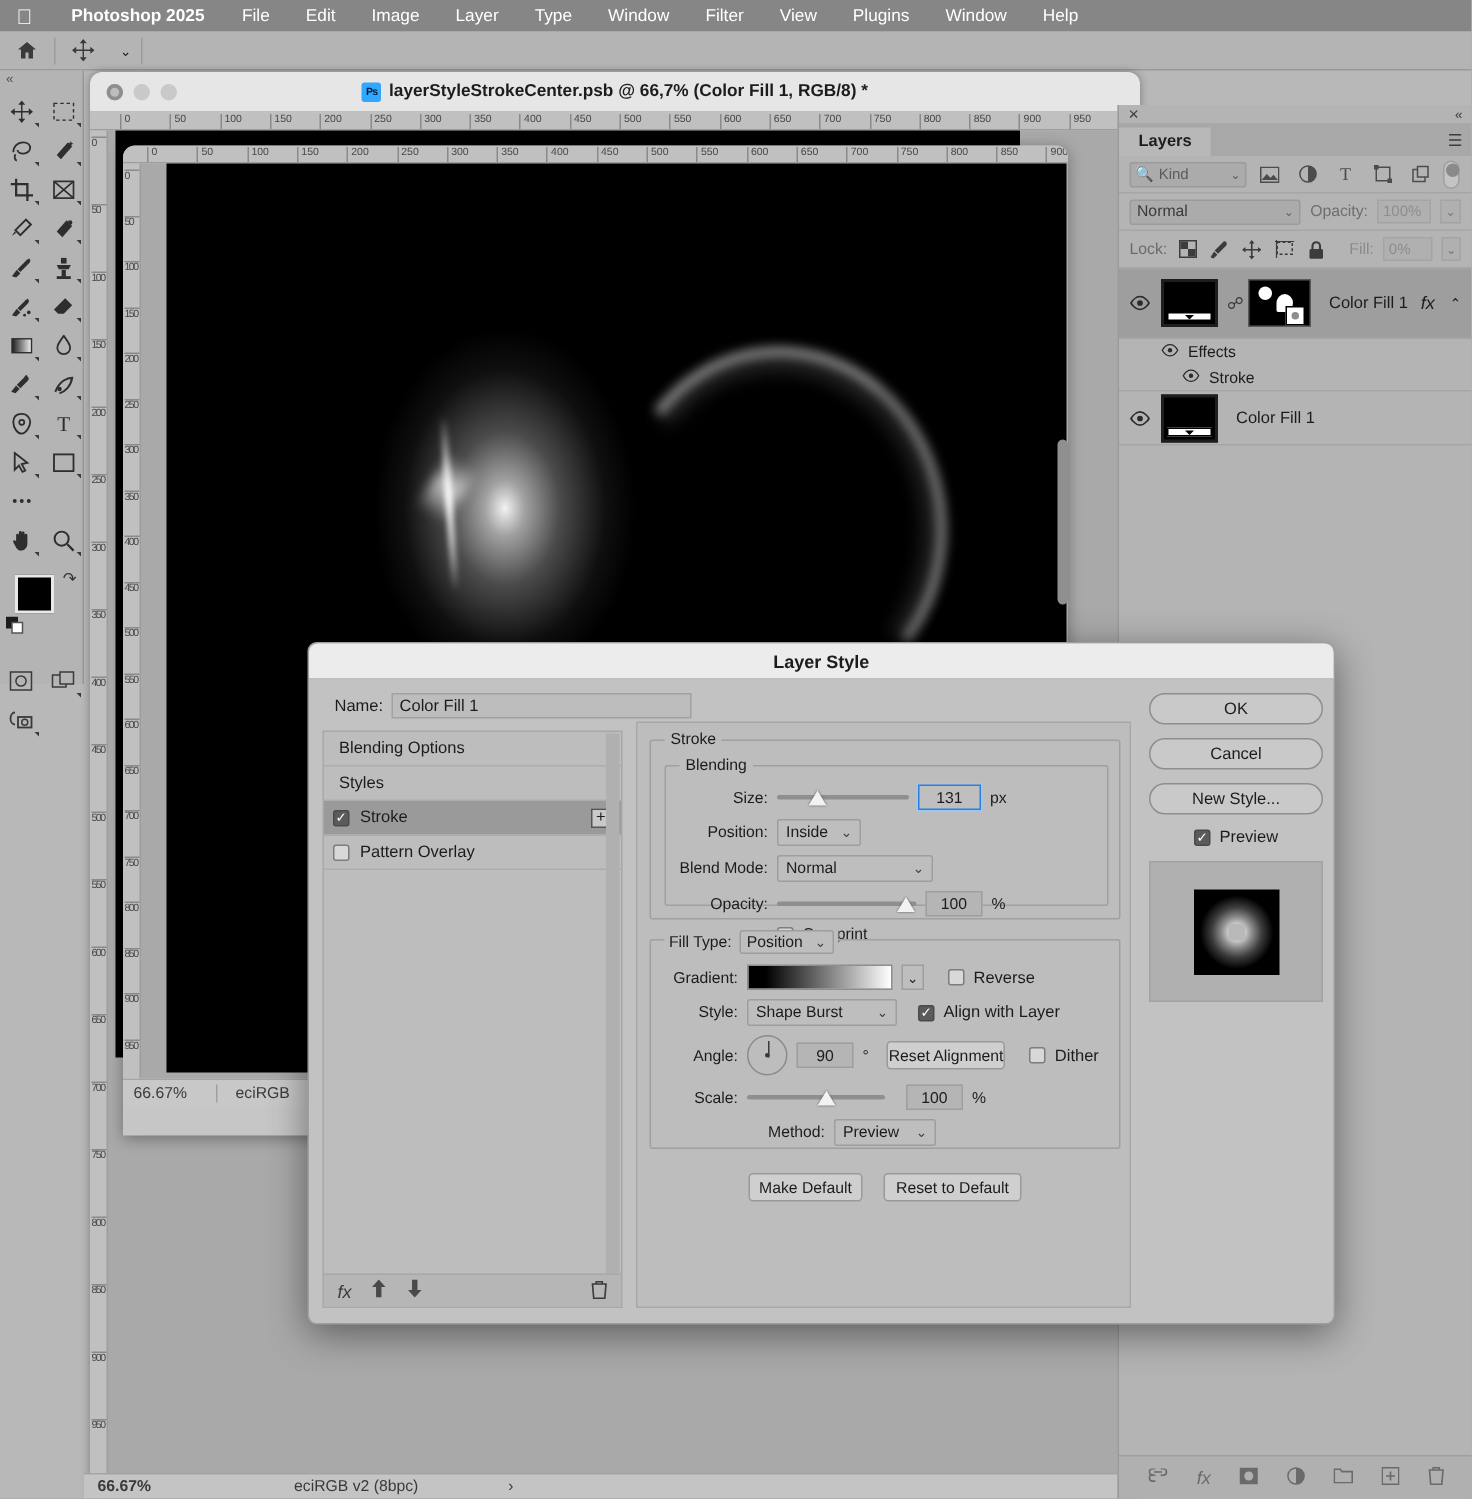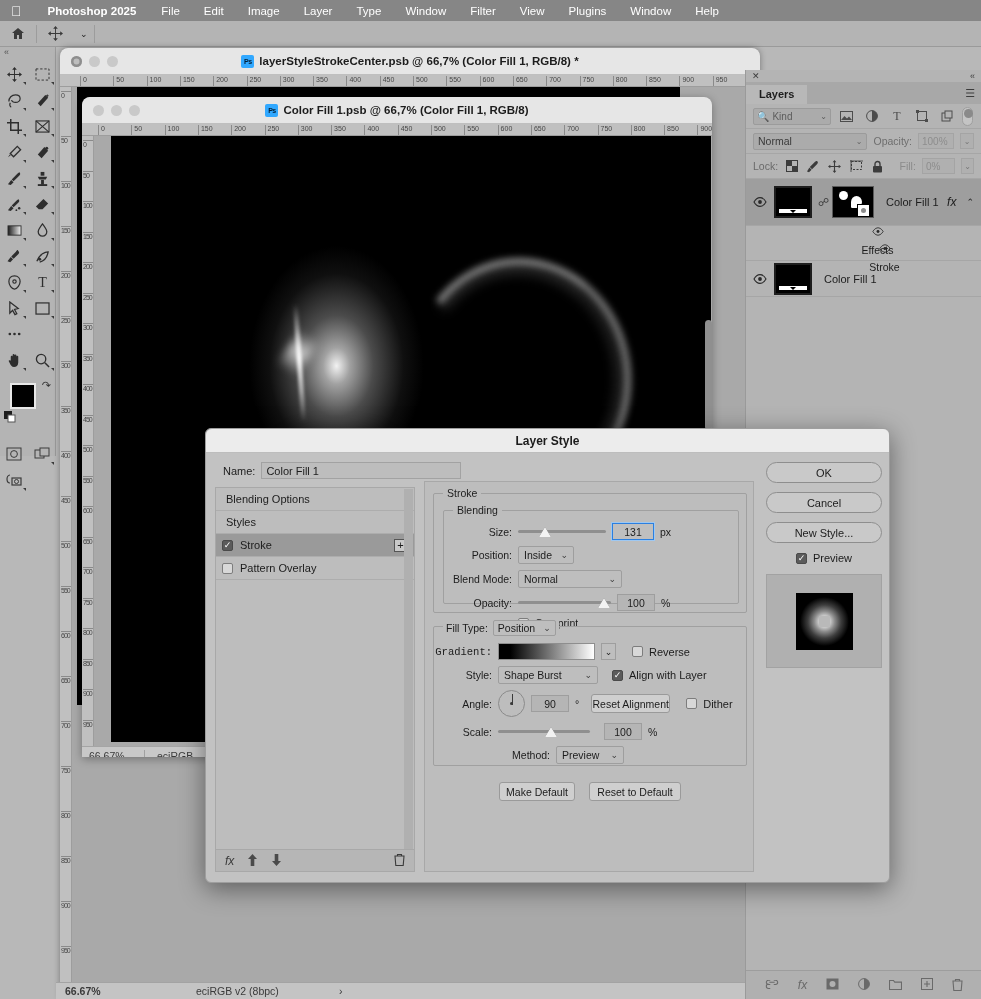--- a/index.html
+++ b/index.html
@@ -173,21 +173,21 @@
      background:#fff; border:1px solid #000; }
   .lthumb .fillbar::after { content:""; position:absolute; left:50%; top:1px;
      margin-left:-3px; width:0;height:0;border-left:3px solid transparent;
      border-right:3px solid transparent; border-top:3px solid #000; }
   .linkicon { width:8px; color:#3a3a3a; font-size:11px; text-align:center; }
   .maskthumb { width:42px; height:32px; background:#000; border:1px solid #5a5a5a;
      position:relative; overflow:hidden; }
   .layer-name { font-size:11px; flex:1; padding-left:6px; }
   .fxmark { font-style:italic; font-size:12px; padding-right:4px; }
   .effect-row { display:flex; align-items:center; height:17px; font-size:10.5px;
-     padding-left:28px; gap:6px;flex-direction:column; }
+     padding-left:28px; gap:6px; }
   .effect-row.sub { padding-left:42px; }
 
   #lp-footer { position:absolute; left:0; bottom:0; width:236px; height:29px;
      background:#b0b0b0; border-top:1px solid #9d9d9d;
      display:flex; align-items:center; justify-content:center; gap:19px; color:#6a6a6a; }
 
   
   #dialog {
     left:205px; top:428px; width:685px; height:455px;
     background:#c2c2c2; border-radius:6px;
@@ -553,31 +553,20 @@
         <div class="rtick rtick-v" style="top: 859px;">950</div>
         <div class="rtick rtick-v" style="top: 904px;">10</div>
       </div>
     <div style="flex:1;background:#a9a9a9;position:relative;">
       <div style="position:absolute;left:5px;top:0;width:603px;height:618px;background:#000;"></div>
     </div>
   </div>
 </div>
 
 <div id="docwin-fg" class="abs">
-  <div class="titlebar">
-    <div class="tl-dots">
-      <div class="tl-dot"></div>
-      <div class="tl-dot"></div>
-      <div class="tl-dot"></div>
-    </div>
-    <div class="tl-title">
-      <span class="psicon">Ps</span>
-      <span>Color Fill 1.psb @ 66,7% (Color Fill 1, RGB/8)</span>
-    </div>
-  </div>
   <div class="ruler-h" id="fg-ruler-h">
       <div class="rtick rtick-h" style="left: 16px;">0</div>
       <div class="rtick rtick-h" style="left: 49.3px;">50</div>
       <div class="rtick rtick-h" style="left: 82.6px;">100</div>
       <div class="rtick rtick-h" style="left: 115.9px;">150</div>
       <div class="rtick rtick-h" style="left: 149.2px;">200</div>
       <div class="rtick rtick-h" style="left: 182.5px;">250</div>
       <div class="rtick rtick-h" style="left: 215.8px;">300</div>
       <div class="rtick rtick-h" style="left: 249.1px;">350</div>
       <div class="rtick rtick-h" style="left: 282.4px;">400</div>
@@ -900,21 +889,21 @@
   <div class="fieldset" style="left:8px;top:144px;width:314px;height:140px;">
     <div class="legend" style="display:flex;align-items:center;gap:5px;padding:0 3px;">
       <span>Fill Type:</span>
       <span class="sel" style="height:16px;padding:0 4px;">
         <span>Position</span>
         <span class="chev">⌄</span>
       </span>
     </div>
     <div style="padding:16px 0 0 0;">
       <div class="frow">
-        <span class="lab" style="width:58px;font-family:Liberation Mono, monospace;">Gradient:</span>
+        <span class="lab" style="width:58px;">Gradient:</span>
         <div class="gradbar"></div>
         <div class="gradchev">⌄</div>
         <span class="cb" style="margin-left:10px;"></span>
         <span>Reverse</span>
       </div>
       <div class="frow">
         <span class="lab" style="width:58px;">Style:</span>
         <div class="sel" style="width:100px;">
           <span>Shape Burst</span>
           <span class="chev">⌄</span>

